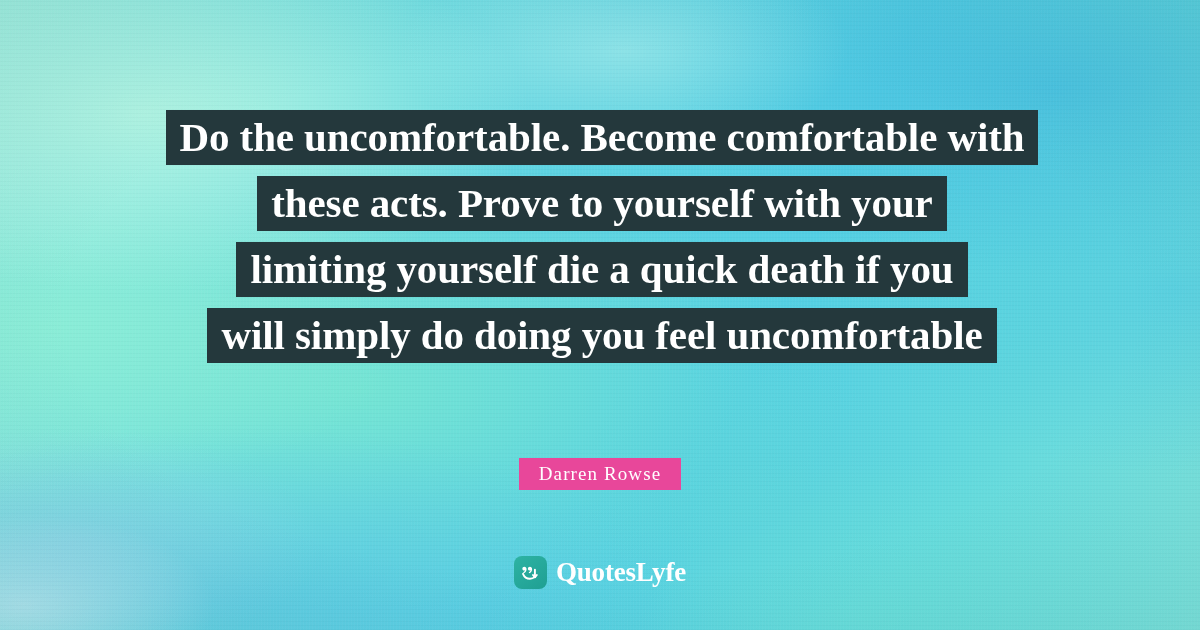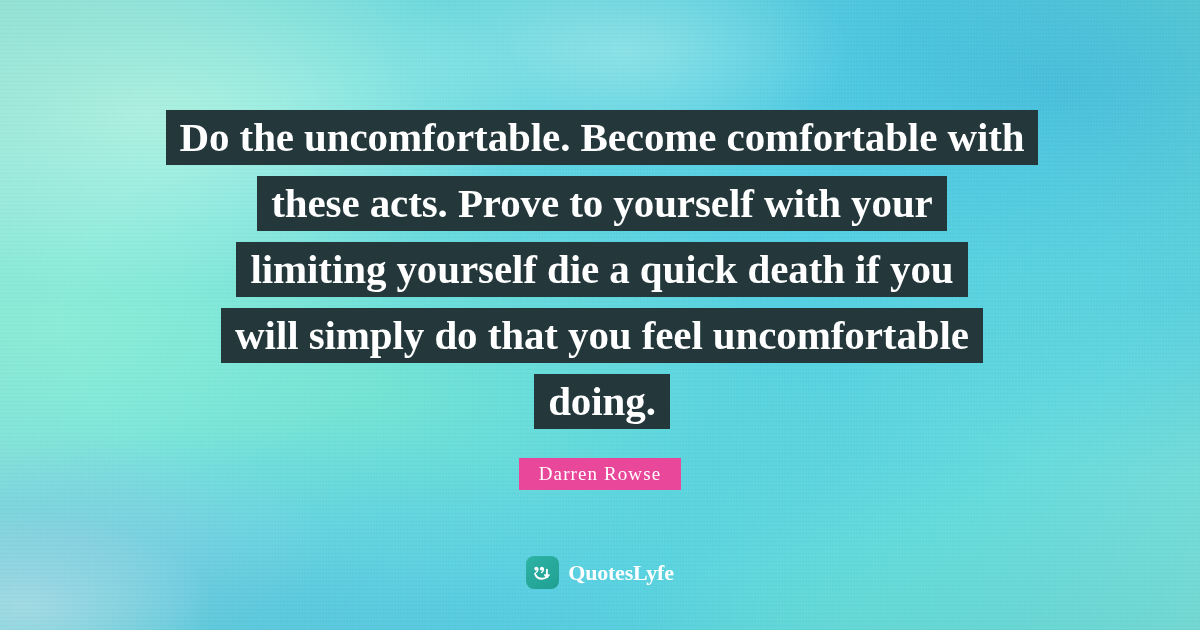--- a/index.html
+++ b/index.html
@@ -134,21 +134,21 @@
     align-items: center;
     justify-content: center;
     margin-right: 9px;
     flex: none;
   }
   #logo-mark svg { display: block; }
   #logo-text {
     color: #ffffff;
     font-family: "Liberation Serif", serif;
     font-weight: bold;
-    font-size: 22px;
+    font-size: 27px;
     line-height: 33px;
     letter-spacing: -0.2px;
     white-space: nowrap;
   }
 </style>
 </head>
 <body>
 
 <div id="poster">
 
@@ -156,22 +156,21 @@
   <div class="bg-layer bg-wash-a"></div>
   <div class="bg-layer bg-wash-b"></div>
   <div class="bg-layer bg-wash-c"></div>
   <div class="bg-layer bg-grain"></div>
   <div class="bg-layer bg-vignette"></div>
 
   <div id="quote-area">
     <div class="quote-line"><span class="quote-line-text">Do the uncomfortable. Become comfortable with</span></div>
     <div class="quote-line"><span class="quote-line-text">these acts. Prove to yourself with your</span></div>
     <div class="quote-line"><span class="quote-line-text">limiting yourself die a quick death if you</span></div>
-    <div class="quote-line"><span class="quote-line-text">will simply do that you feel uncomfortable</span></div>
-    <div class="quote-line"><span class="quote-line-text">doing.</span></div>
+    <div class="quote-line"><span class="quote-line-text">will simply do doing you feel uncomfortable</span></div>
   </div>
 
   <div id="author-area">
     <span id="author-badge">Darren Rowse</span>
   </div>
 
   <div id="logo-area">
     <span id="logo-mark">
       <svg width="23" height="23" viewBox="0 0 24 24" aria-hidden="true">
 

